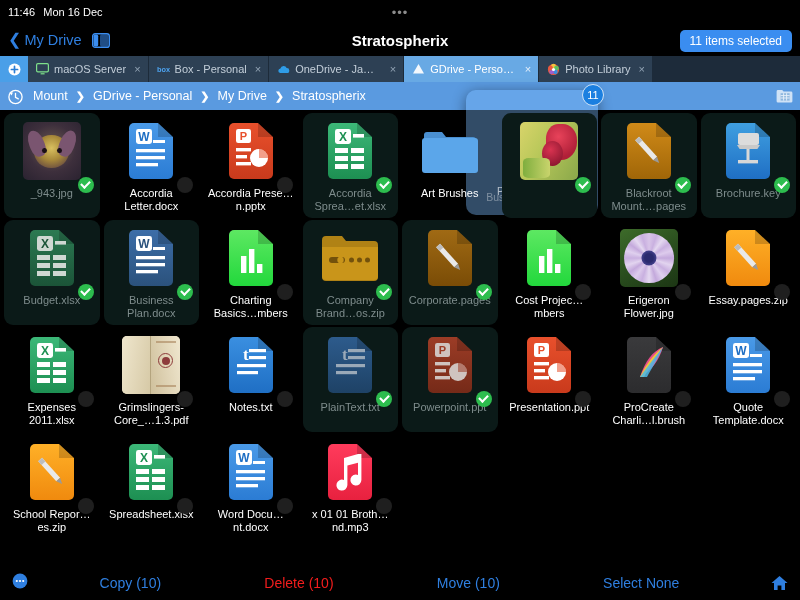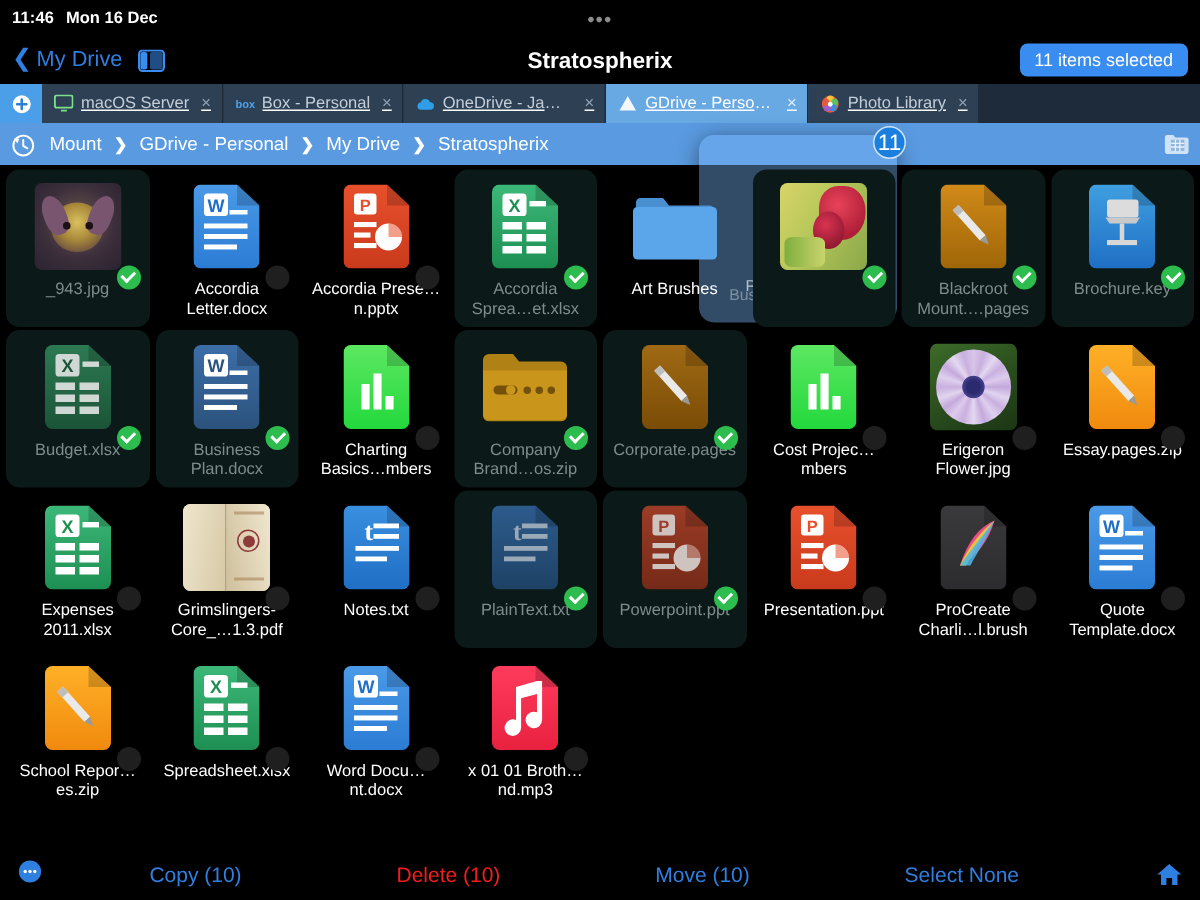--- a/index.html
+++ b/index.html
@@ -7,21 +7,21 @@
   body {
     background:#000;
     font-family:"Liberation Sans", sans-serif;
     color:#fff;
     -webkit-font-smoothing:antialiased;
   }
 
   
   .statusbar{
     height:18px; display:flex; align-items:center;
-    padding:12px 8px; font-size:11px; font-weight:bold; color:#fff;
+    padding:12px 8px; font-size:11px; font-weight:normal; color:#fff;
     background:#000; position:relative;
   }
   .sb-left{ display:flex; align-items:center; gap:8px; }
   .sb-time{ letter-spacing:.1px; }
   .sb-date{ }
   .sb-center{
     position:absolute; left:0; right:0; top:0; bottom:0;
     display:flex; align-items:center; justify-content:center;
     pointer-events:none;
   }
@@ -153,21 +153,21 @@
   .dragcard .ghostrow{
     position:absolute; left:0; right:0; bottom:12px; text-align:center;
     font-size:10.5px; color:rgba(255,255,255,.75); line-height:11px;
   }
   .dragicon{
     position:absolute; left:50%; top:26px; transform:translateX(-50%);
     width:54px; height:66px;
   }
   .dragcount{
     position:absolute; right:-6px; top:-6px; width:22px; height:22px;
-    border-radius:50%; background:#1b7fe0; color:#fff; font-size:15px;
+    border-radius:50%; background:#1b7fe0; color:#fff; font-size:11px;
     display:flex; align-items:center; justify-content:center;
     border:1.5px solid #cfe3f7; font-weight:500;
   }
   .dragcheck{
     position:absolute; right:16px; bottom:28px; width:20px; height:20px;
     border-radius:50%; background:#37cc4e;
     display:flex; align-items:center; justify-content:center;
   }
   .dragcheck:after{
     content:""; width:8px; height:4px; border-left:2px solid #fff;
@@ -231,21 +231,21 @@
   </div>
 </div>
 
 <div class="tabbar">
   <div class="tab-add">
     <svg width="13" height="13" viewBox="0 0 13 13">
       <circle cx="6.5" cy="6.5" r="6" fill="#ffffff"></circle>
       <path d="M6.5 3.4 v6.2 M3.4 6.5 h6.2" stroke="#2b7ed4" stroke-width="1.7" stroke-linecap="round"></path>
     </svg>
   </div>
-  <div id="tabs-container" style="display:flex;text-decoration:underline;">
+  <div id="tabs-container" style="display:flex;">
       <div class="tab">
         <span class="tab-ico">
           <svg width="13" height="12" viewBox="0 0 13 12">
             <rect x="0.6" y="0.6" width="11.8" height="8.2" rx="1.3" fill="none" stroke="#7ee08a" stroke-width="1.2"></rect>
             <path d="M4.6 10.8 h4" stroke="#7ee08a" stroke-width="1.2"></path>
           </svg>
         </span>
         <span class="tab-lbl">macOS Server</span>
         <span class="tab-x">×</span>
       </div>

